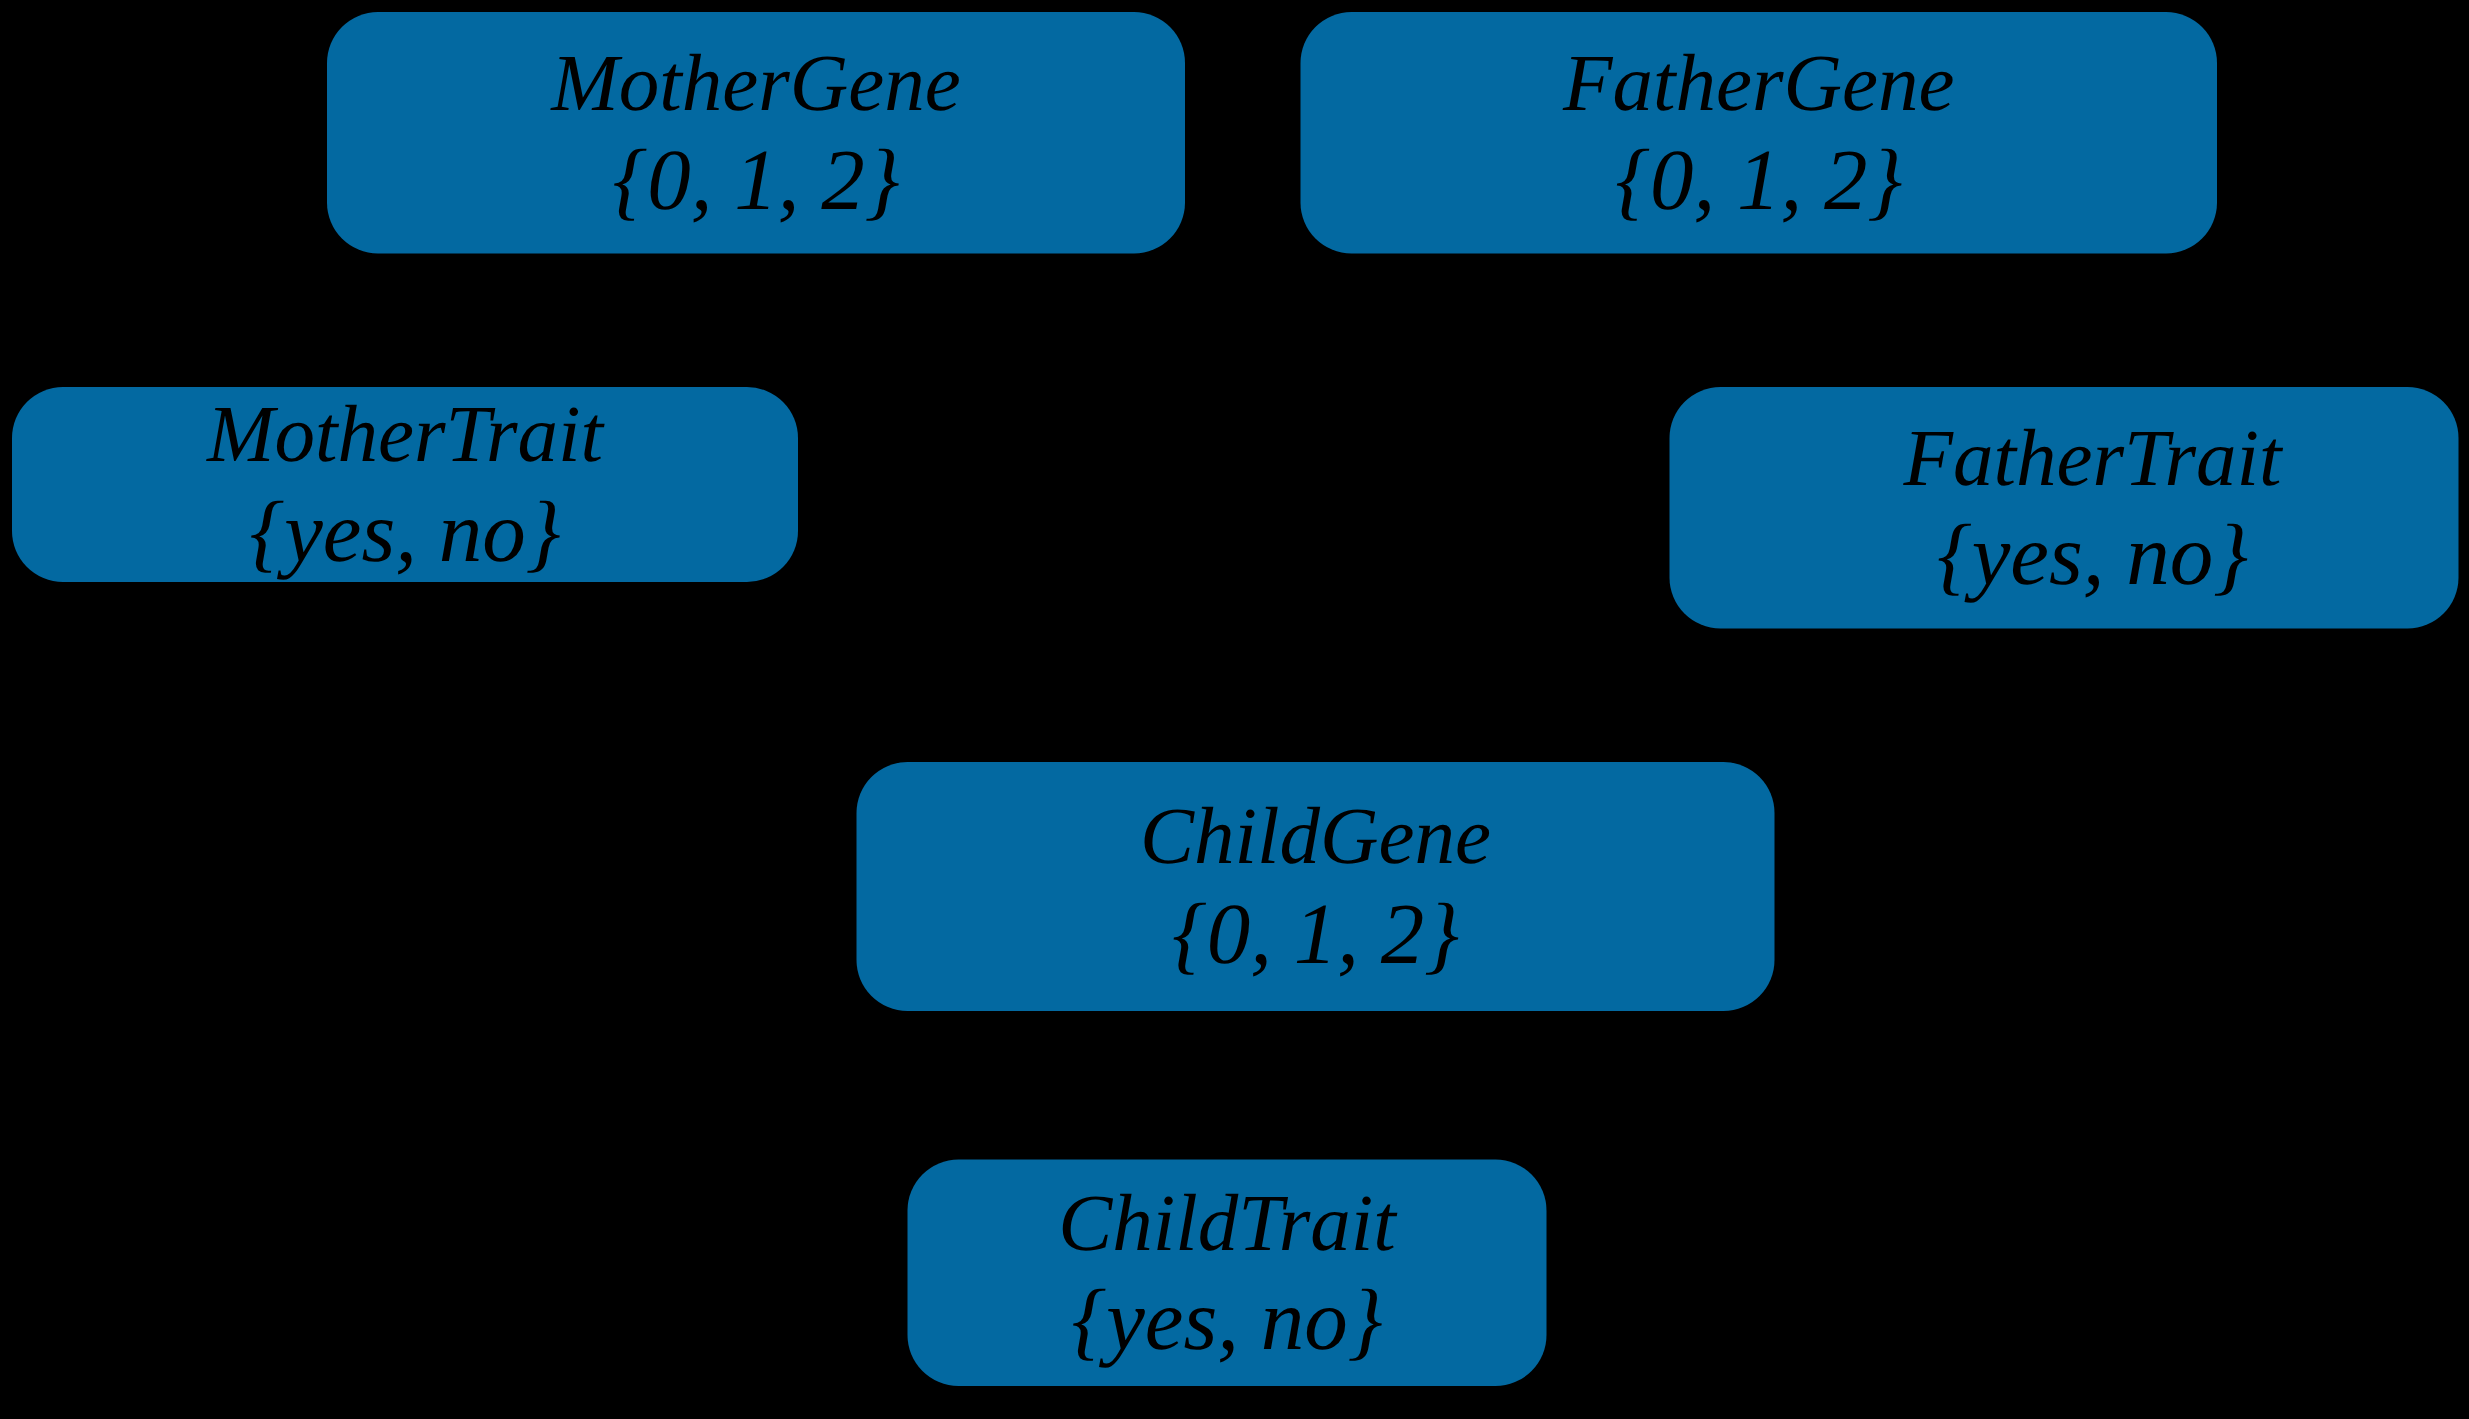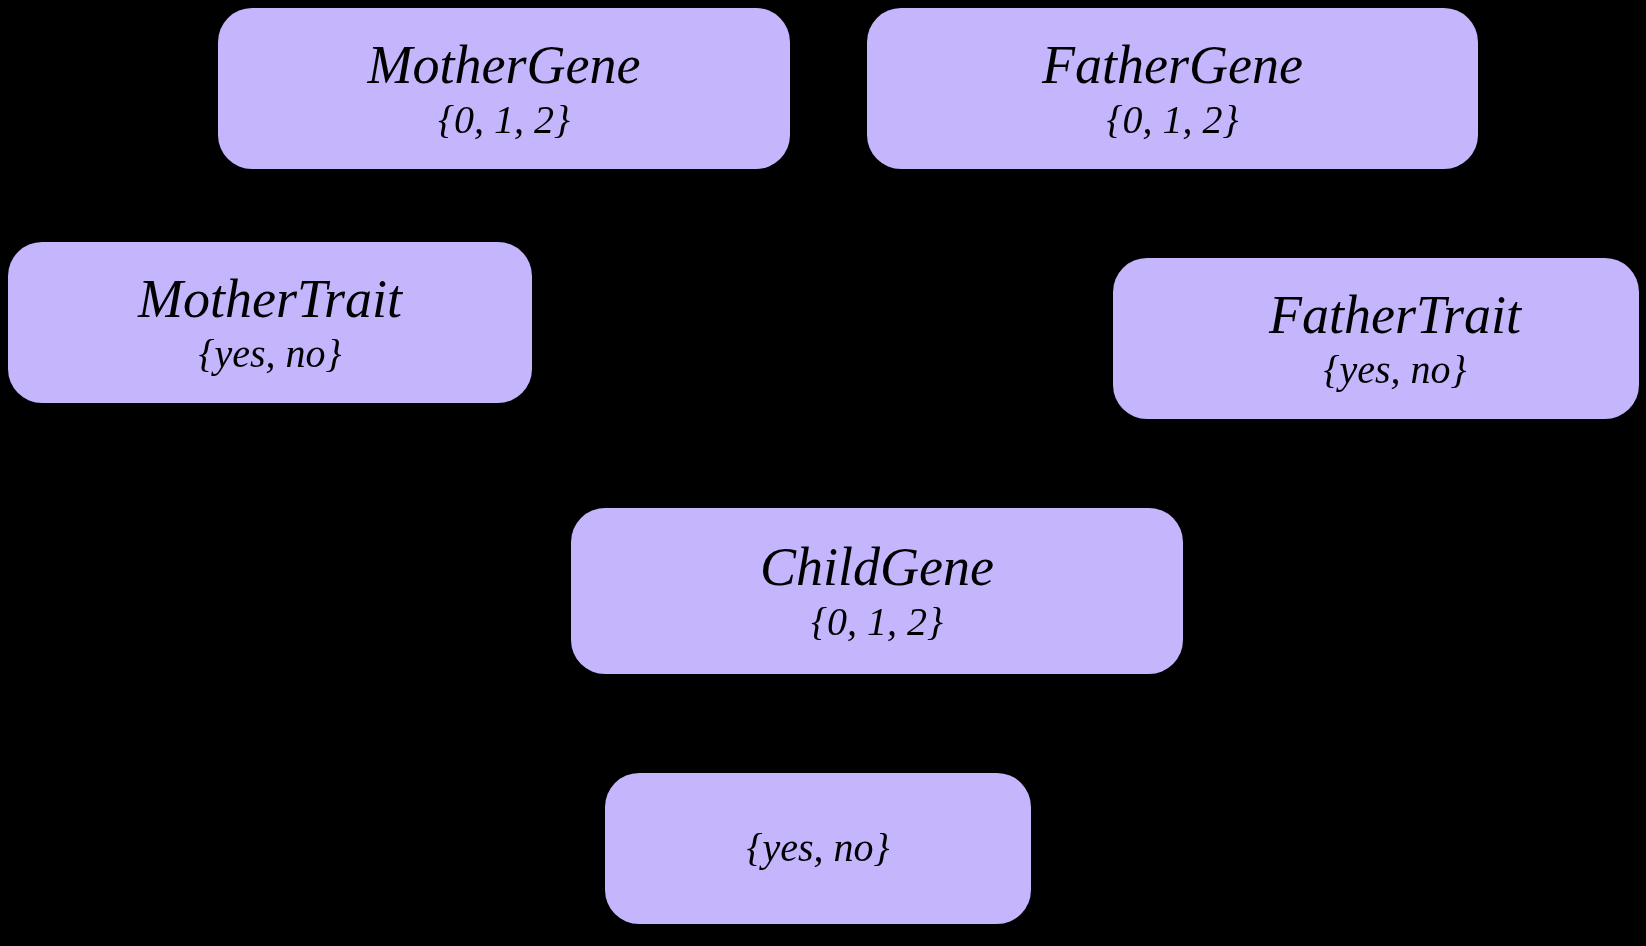--- a/index.html
+++ b/index.html
@@ -9,47 +9,47 @@
   }
   #canvas {
     position: relative;
     width: 1646px;
     height: 946px;
     background: #000000;
     overflow: hidden;
   }
   .node {
     position: absolute;
-    background: #c4b5fd;
+    background: #0369a1;
     border-radius: 34px;
     display: flex;
     flex-direction: column;
     align-items: center;
     justify-content: center;
     box-sizing: border-box;
     color: #000000;
     font-family: "Liberation Serif", "DejaVu Serif", serif;
     font-style: italic;
     line-height: 1.16;
     text-align: center;
     user-select: none;
   }
   .node .name {
     font-size: 54px;
     white-space: nowrap;
   }
   .node .domain {
-    font-size: 40px;
+    font-size: 58px;
     white-space: nowrap;
   }
 
   
   #node-mother-gene  { left: 218px; top: 8px;   width: 572px; height: 161px; }
   #node-father-gene  { left: 867px; top: 8px;   width: 611px; height: 161px; }
-  #node-mother-trait { left: 8px;   top: 242px; width: 524px; height: 161px; }
+  #node-mother-trait { left: 8px;   top: 258px; width: 524px; height: 130px; }
   #node-father-trait { left: 1113px;top: 258px; width: 526px; height: 161px; padding-left: 38px; }
   #node-child-gene   { left: 537px; top: 508px; width: 612px; height: 166px; margin-left: 34px; }
   #node-child-trait  { left: 605px; top: 773px; width: 426px; height: 151px; }
 </style>
 </head>
 <body>
 
 <div id="canvas">
 
   <div class="node" id="node-mother-gene">
@@ -71,16 +71,17 @@
     <span class="name">FatherTrait</span>
     <span class="domain">{yes, no}</span>
   </div>
 
   <div class="node" id="node-child-gene">
     <span class="name">ChildGene</span>
     <span class="domain">{0, 1, 2}</span>
   </div>
 
   <div class="node" id="node-child-trait">
+    <span class="name">ChildTrait</span>
     <span class="domain">{yes, no}</span>
   </div>
 
 </div>
 
 </body></html>

